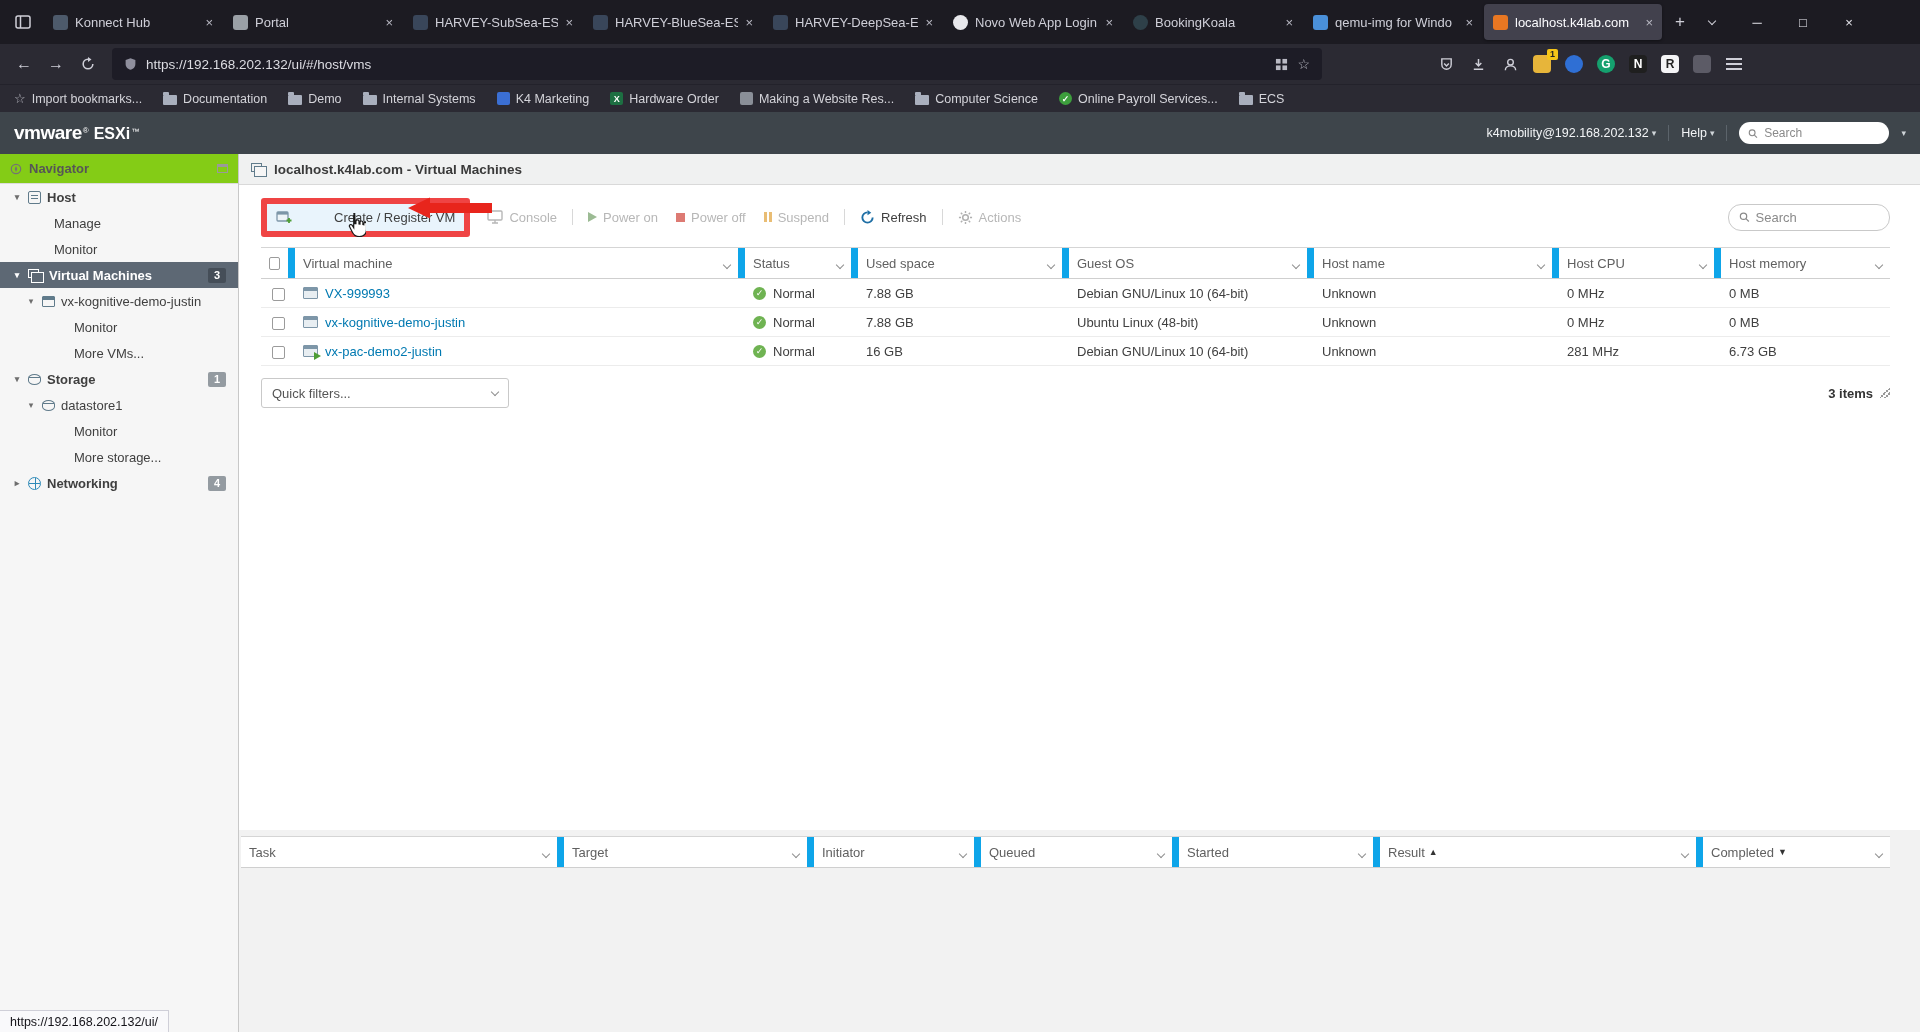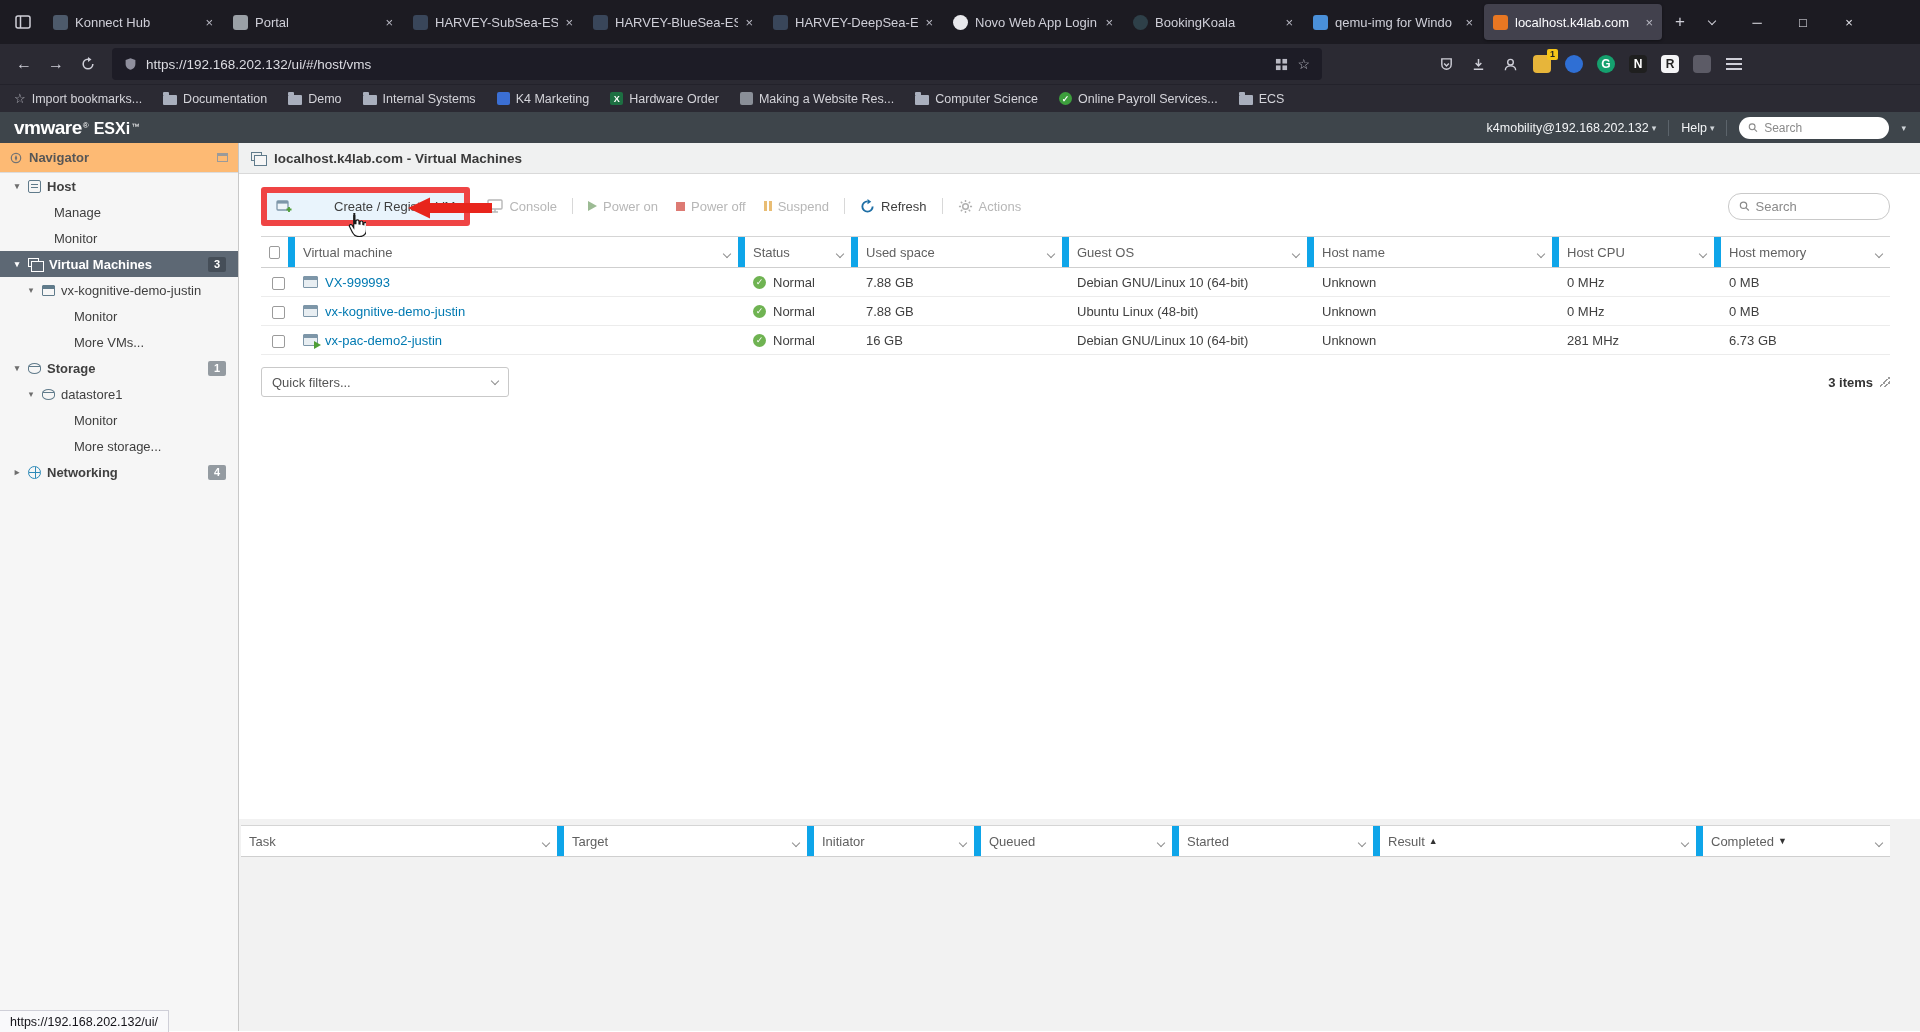--- a/index.html
+++ b/index.html
@@ -44,40 +44,40 @@
   .bookmarks { height:28px; background:#2b2a33; display:flex; align-items:center; gap:21px; padding:0 14px; font-size:12.5px; color:#d4d4da; border-top:1px solid #23222b; }
   .bm { display:flex; align-items:center; gap:6px; white-space:nowrap; }
   .bficon { width:14px; height:10px; background:#a9afbd; border-radius:1px; position:relative; margin-top:2px; }
   .bficon::before { content:""; position:absolute; top:-3px; left:0; width:6px; height:3px; background:#a9afbd; border-radius:1px 1px 0 0; }
   .bsq { width:13px; height:13px; border-radius:2px; display:flex; align-items:center; justify-content:center; font-size:9px; font-weight:bold; color:#fff; }
   .b-blue{background:#3b6fd4}.b-green{background:#1d6f42}.b-gray{background:#8a8f98}
   .b-check{background:#3d9e3d;border-radius:50%;}
   .b-star{color:#b9b9c3;font-size:13px;}
 
   
-  .esxi-header { height:31px; background:#3e454b; display:flex; align-items:center; padding:0 14px; color:#fff; }
+  .esxi-header { height:42px; background:#3e454b; display:flex; align-items:center; padding:0 14px; color:#fff; }
   .brand { display:flex; align-items:baseline; }
   .bv { font-size:19px; font-weight:bold; letter-spacing:-.5px; }
   .breg { font-size:8px; margin:0 5px 0 1px; position:relative; top:-6px; }
   .bp { font-size:16px; font-weight:bold; }
   .btm { font-size:8px; position:relative; top:-5px; margin-left:1px; }
   .hdr-right { margin-left:auto; display:flex; align-items:center; gap:12px; font-size:12.5px; }
   .hdr-item { display:flex; align-items:center; gap:3px; color:#f2f4f6; }
   .hdr-sep { width:1px; height:16px; background:#5c646b; }
   .caret { font-size:9px; color:#cfd4d8; }
   .hdr-search { width:150px; height:22px; background:#fff; border-radius:11px; display:flex; align-items:center; gap:6px; padding:0 9px; }
   .hdr-search input { border:none; outline:none; width:100%; font-size:12px; color:#555; background:transparent; font-family:inherit; }
   input::placeholder { color:#8a8a8a; }
 
   
   .esxi-body { display:flex; height:888px; }
 
   
   .sidebar { width:239px; background:#f6f6f6; border-right:1px solid #c8c8c8; font-size:13px; color:#3f3f3f; flex:none; }
-  .nav-title { height:30px; display:flex; align-items:center; gap:7px; padding:0 10px; font-weight:bold; color:#565656; border-bottom:1px solid #dcdcdc; background:#fdba74; }
+  .nav-title { height:30px; display:flex; align-items:center; gap:7px; padding:0 10px; font-weight:bold; color:#565656; border-bottom:1px solid #dcdcdc; background:#84cc16; }
   .nav-title .winico { margin-left:auto; width:11px; height:9px; border:1px solid #9a9a9a; border-top-width:3px; }
   .trow { height:26px; display:flex; align-items:center; gap:6px; padding-right:4px; }
   .trow .exp { font-size:9px; color:#6e6e6e; width:10px; text-align:center; flex:none; }
   .trow.bold { font-weight:bold; }
   .trow.sel { background:#5d6874; color:#fff; }
   .trow.sel .exp { color:#fff; }
   .badge { margin-left:auto; background:#949ba1; color:#fff; font-size:11px; line-height:1; padding:2px 6px; border-radius:2px; margin-right:8px; }
   .trow.sel .badge { background:#454e58; }
   .tico { color:#607b8b; display:inline-flex; flex:none; }
   .trow.sel .tico { color:#fff; }

